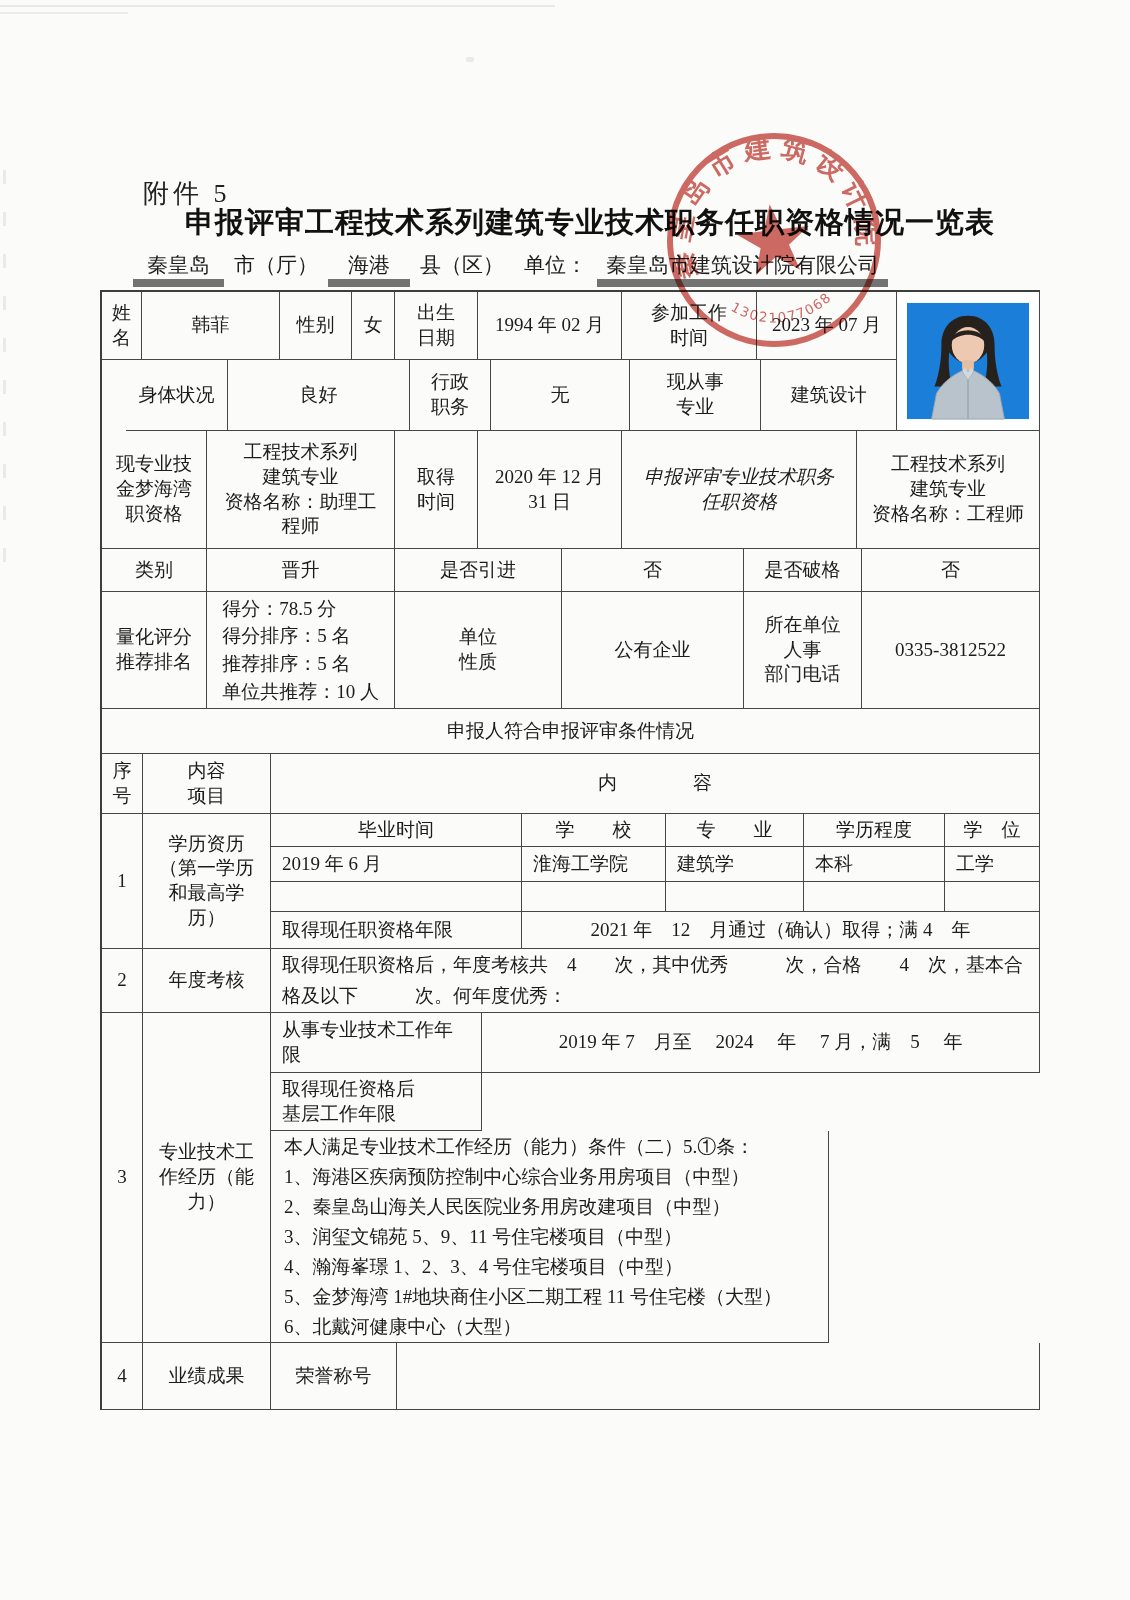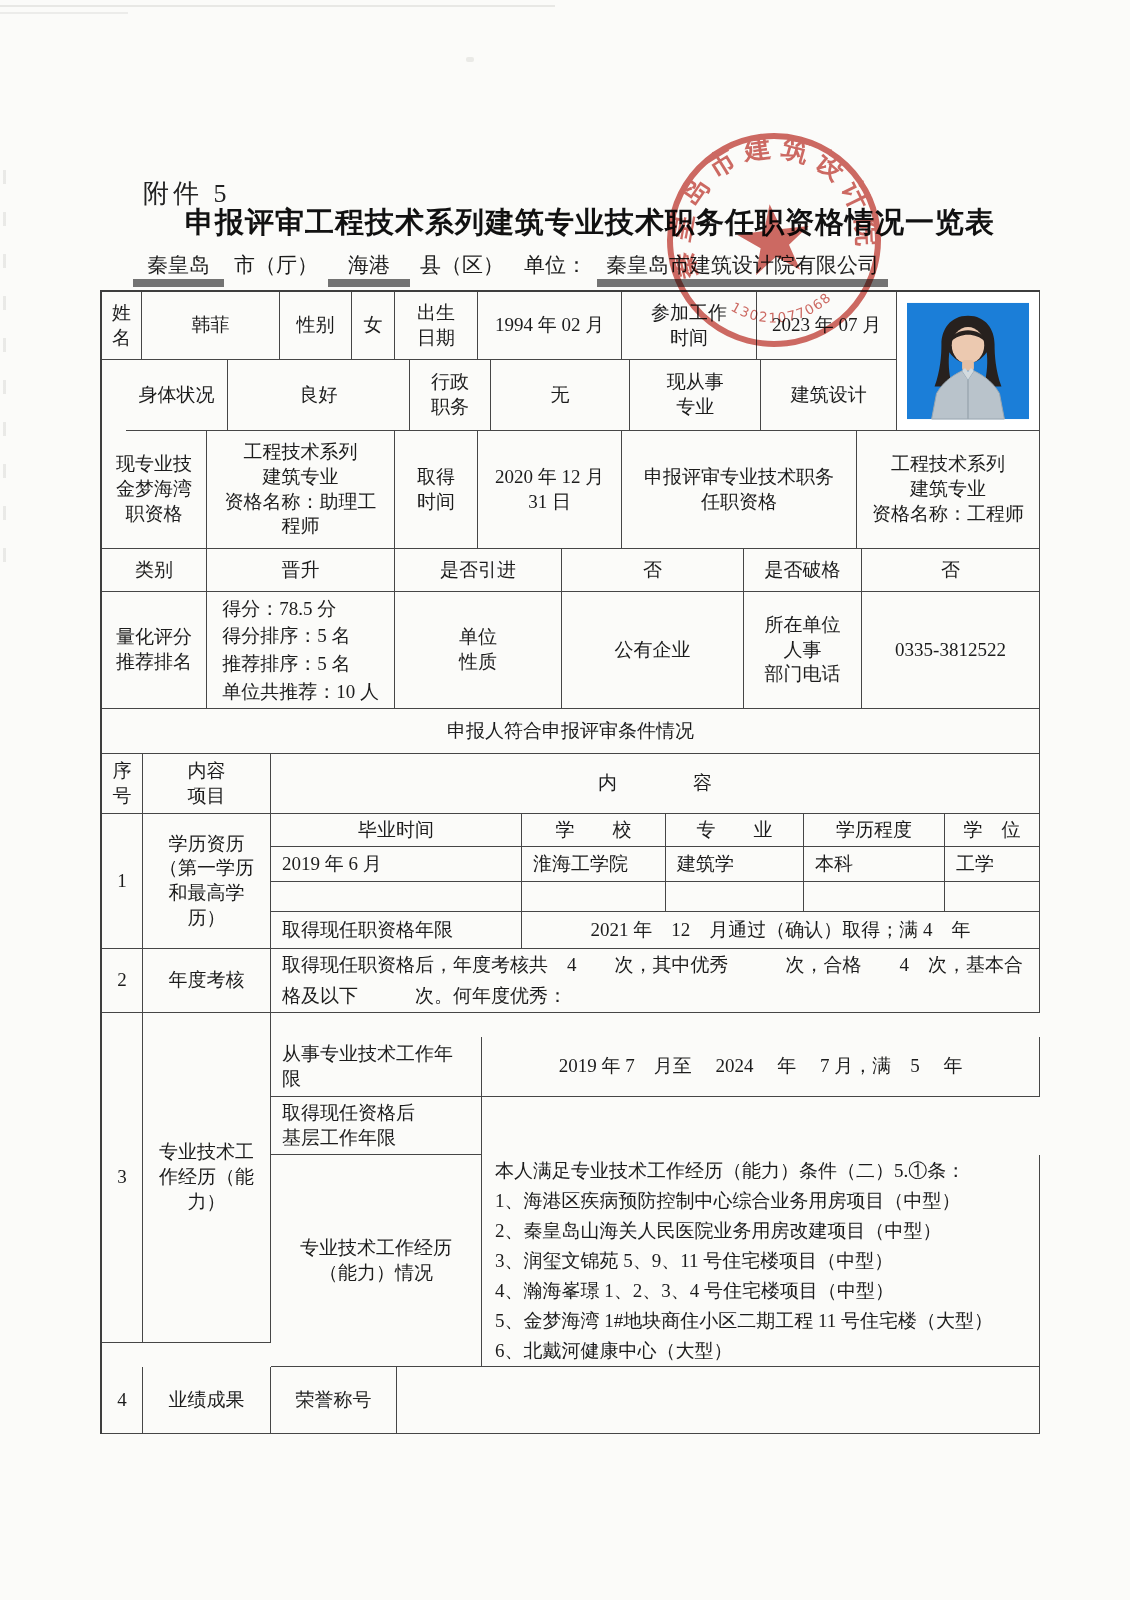--- a/index.html
+++ b/index.html
@@ -117,21 +117,21 @@
 金梦海湾
 职资格</div>
     <div class="c" style="width:188px;">工程技术系列
 建筑专业
 资格名称：助理工
 程师</div>
     <div class="c" style="width:83px;">取得
 时间</div>
     <div class="c" style="width:144px;">2020 年 12 月
 31 日</div>
-    <div class="c" style="width:235px;">申报评审专业技术职务
+    <div class="c" style="width:235px;font-style:italic;">申报评审专业技术职务
 任职资格</div>
     <div class="c" style="width:183px;">工程技术系列
 建筑专业
 资格名称：工程师</div>
   </div>
 
   <div class="row" style="height:43px;">
     <div class="c" style="width:105px;">类别</div>
     <div class="c" style="width:188px;">晋升</div>
     <div class="c" style="width:167px;">是否引进</div>
@@ -208,32 +208,30 @@
     <div class="c" style="width:128px;">年度考核</div>
     <div class="c left longtext" style="width:769px;">取得现任职资格后，年度考核共　4　　次，其中优秀　　　次，合格　　4　次，基本合格及以下　　　次。何年度优秀：</div>
   </div>
 
   <div class="row">
     <div class="c" style="width:41px;height:330px;">3</div>
     <div class="c" style="width:128px;height:330px;">专业技术工
 作经历（能
 力）</div>
     <div class="innerblock" style="width:769px;">
-      <div class="row" style="height:60px;margin-top:24px;">
+      <div class="row" style="height:60px;">
         <div class="c left" style="width:211px;">从事专业技术工作年
 限</div>
         <div class="c" style="width:558px;">2019 年 7　月至　 2024　 年　 7 月，满　5　 年</div>
       </div>
       <div class="row" style="height:58px;">
         <div class="c left" style="width:211px;">取得现任资格后
 基层工作年限</div>
       </div>
       <div class="row" style="height:212px;">
-        <div class="c" style="width:211px;">专业技术工作经历
-（能力）情况</div>
         <div class="c exp-cell" style="width:558px;">
           <div>本人满足专业技术工作经历（能力）条件（二）5.①条：</div>
           <div>1、海港区疾病预防控制中心综合业务用房项目（中型）</div>
           <div>2、秦皇岛山海关人民医院业务用房改建项目（中型）</div>
           <div>3、润玺文锦苑 5、9、11 号住宅楼项目（中型）</div>
           <div>4、瀚海峯璟 1、2、3、4 号住宅楼项目（中型）</div>
           <div>5、金梦海湾 1#地块商住小区二期工程 11 号住宅楼（大型）</div>
           <div>6、北戴河健康中心（大型）</div>
         </div>
       </div>

